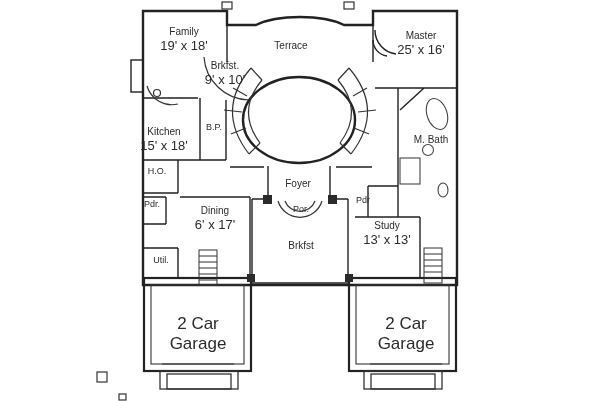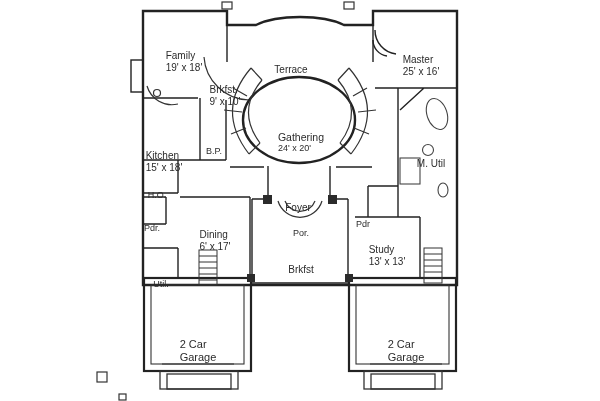--- a/index.html
+++ b/index.html
@@ -3,28 +3,28 @@
 <meta charset="utf-8">
 <style>
   html,body{margin:0;padding:0;background:#ffffff;}
   .plan{
     position:relative;width:600px;height:401px;background:#fff;
     font-family:"Liberation Sans", sans-serif;color:#2b2b2b;overflow:hidden;
   }
   .plan svg{position:absolute;left:0;top:0;}
   .lbl{
     position:absolute;transform:translateX(-50%);
-    line-height:1.18;white-space:nowrap;z-index:2;margin-top:24px;
+    text-align:center;line-height:1.18;white-space:nowrap;z-index:2;
   }
   .nm{font-size:10px;}
-  .sz{font-size:10px;}
+  .sz{font-size:13px;}
   .lbl.sm .nm{font-size:9px;}
   .lbl.mid .nm{font-size:10.5px;}
   .lbl.mid .sz{font-size:9px;}
-  .lbl.big .nm,.lbl.big .sz{font-size:11px;}
+  .lbl.big .nm,.lbl.big .sz{font-size:17px;}
 </style>
 </head>
 <body>
 
 <div class="plan">
 
   <svg width="600" height="401" viewBox="0 0 600 401">
 
     <g fill="none" stroke="#222" stroke-width="2.4">
       <path d="M143,11 H227 V25 H256 A54,19 0 0 1 344,25 H373 V11 H457 V285 H143 Z"></path>
@@ -152,27 +152,23 @@
 
   <div class="lbl" style="left:164px;top:126px">
     <div class="nm">Kitchen</div>
     <div class="sz">15' x 18'</div>
   </div>
 
   <div class="lbl sm" style="left:214px;top:122px">
     <div class="nm">B.P.</div>
   </div>
 
-  <div class="lbl mid" style="left:301px;top:107px">
-    <div class="nm">Gathering</div>
-    <div class="sz">24' x 20'</div>
-  </div>
 
   <div class="lbl" style="left:431px;top:134px">
-    <div class="nm">M. Util</div>
+    <div class="nm">M. Bath</div>
   </div>
 
   <div class="lbl sm" style="left:157px;top:166px">
     <div class="nm">H.O.</div>
   </div>
 
   <div class="lbl sm" style="left:152px;top:199px">
     <div class="nm">Pdr.</div>
   </div>
 

